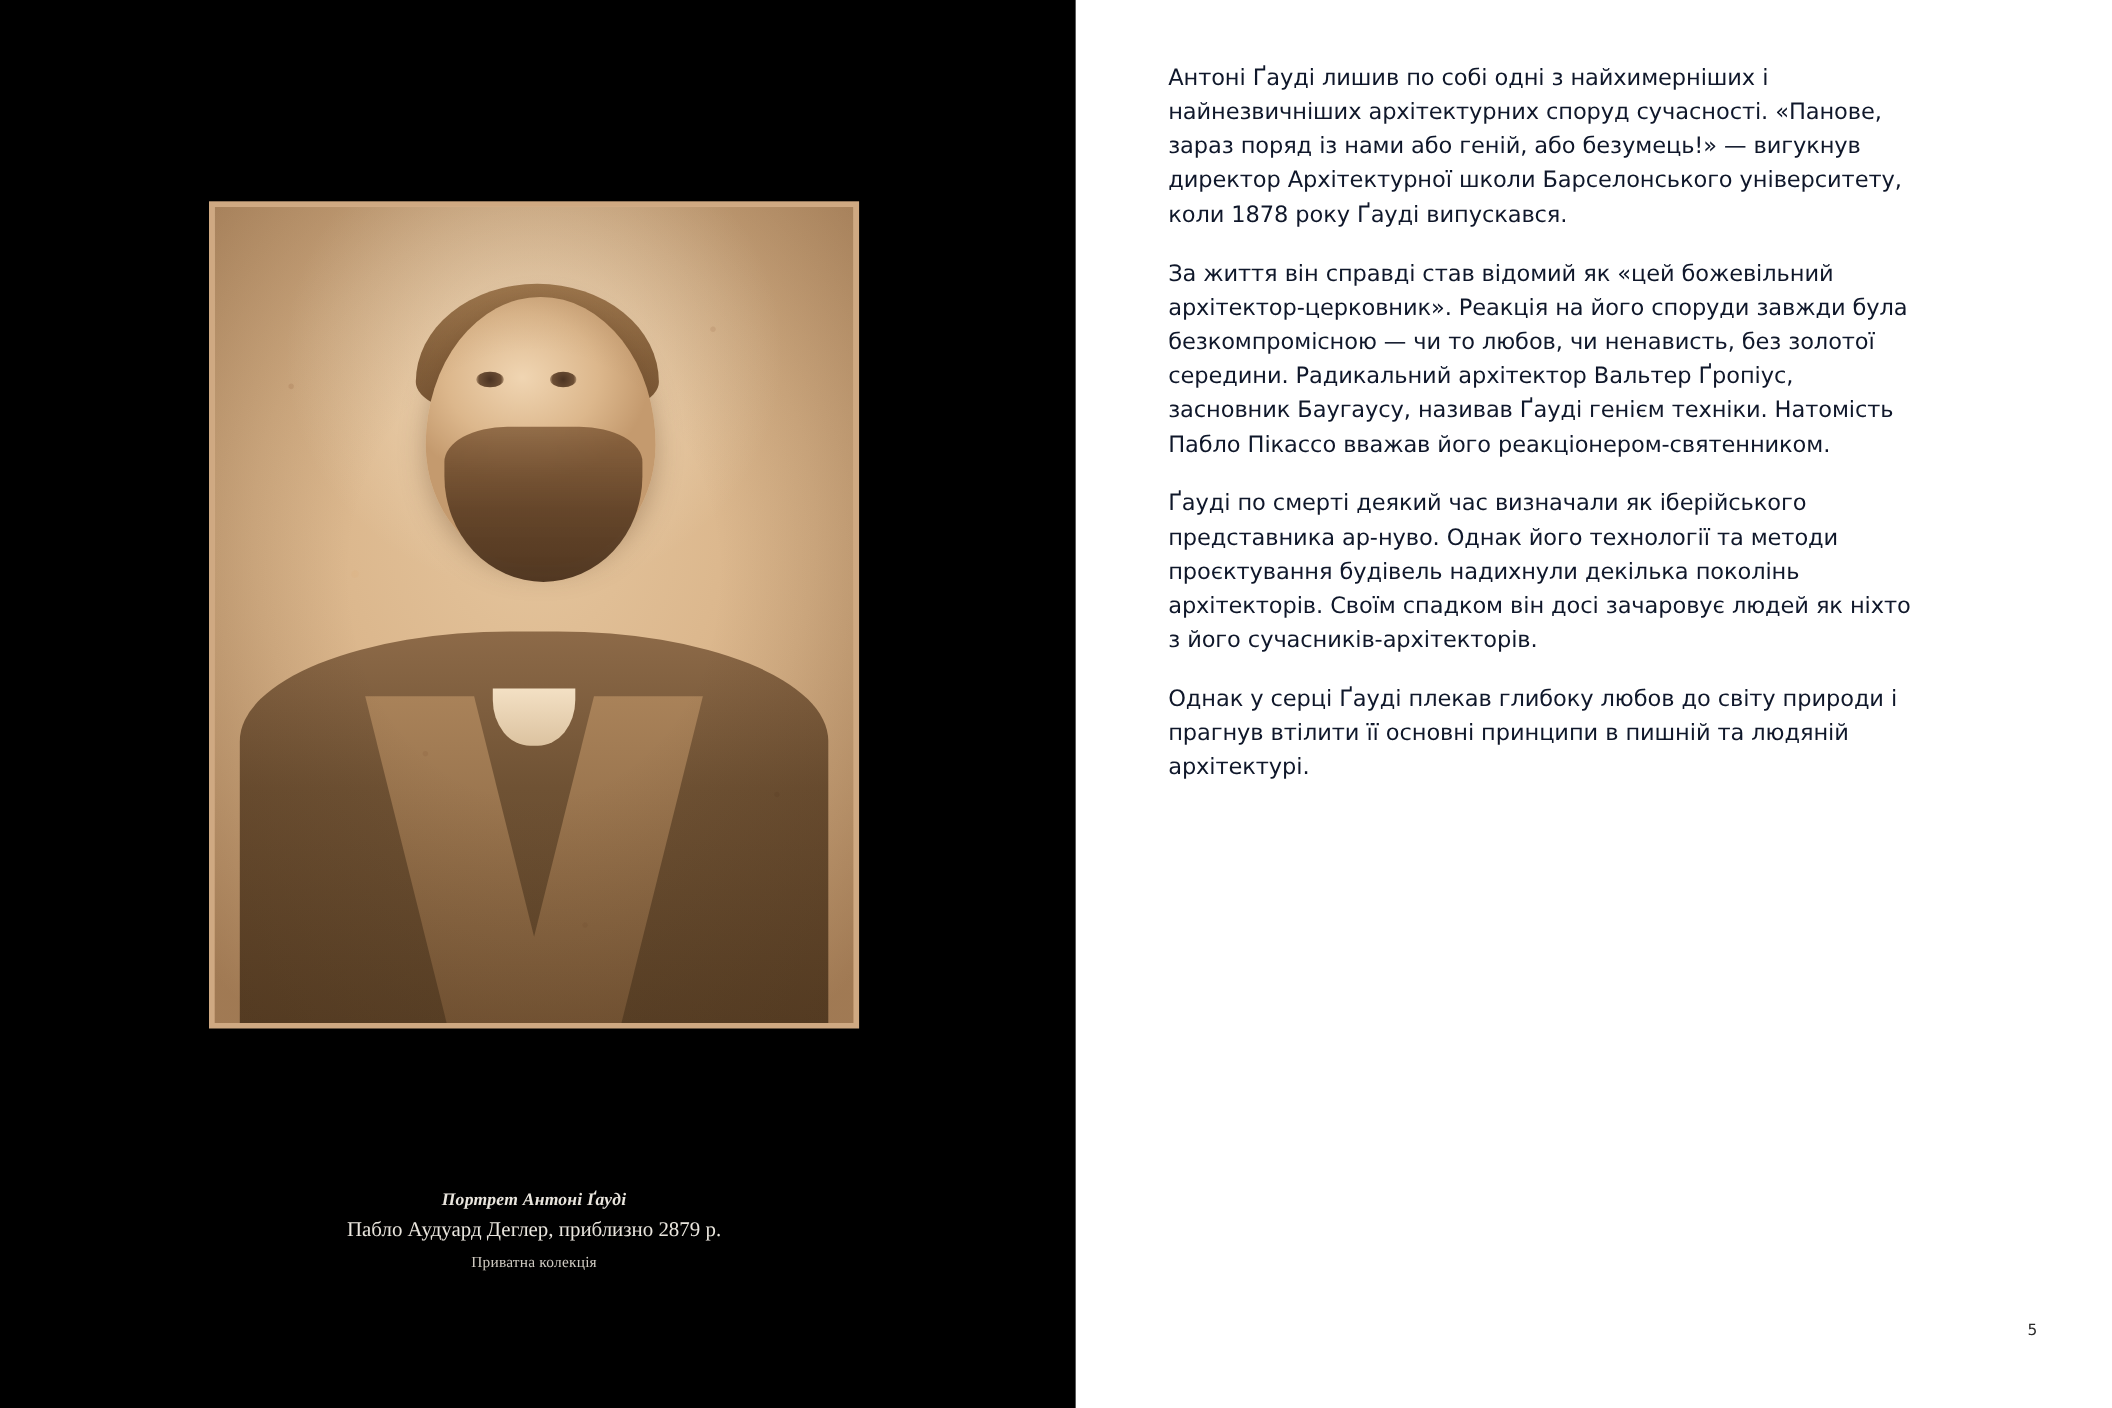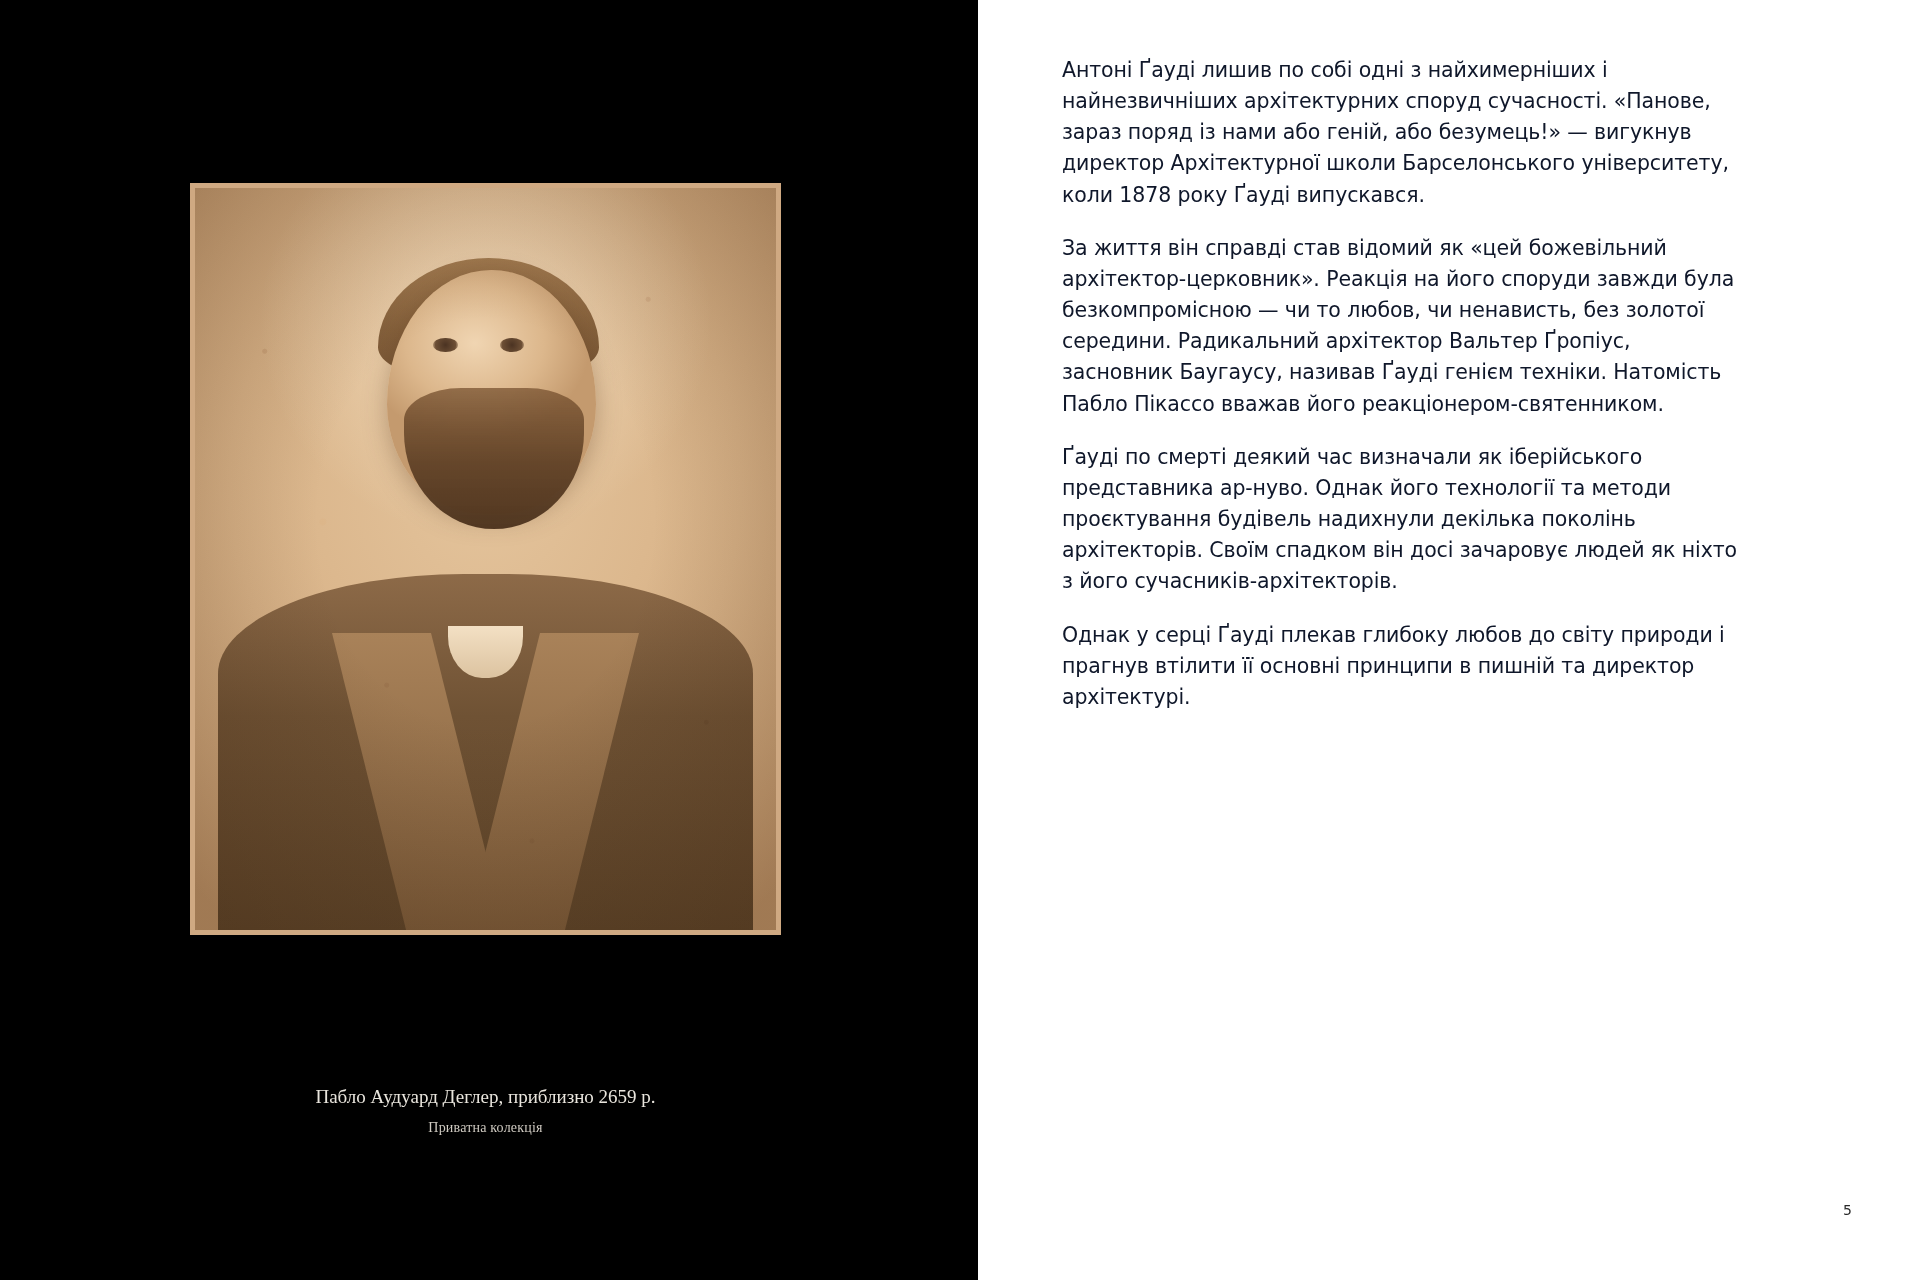--- a/index.html
+++ b/index.html
@@ -214,29 +214,30 @@
         <div class="head"></div>
         <div class="eye l"></div>
         <div class="eye r"></div>
         <div class="beard"></div>
         <div class="grain"></div>
         <div class="vignette"></div>
       </div>
     </div>
 
     <div class="caption">
-      <div class="cap-author">Пабло Аудуард Деглер, приблизно 2659 р.</div>
+      <div class="cap-title">Портрет Антоні Ґауді</div>
+      <div class="cap-author">Пабло Аудуард Деглер, приблизно 2879 р.</div>
       <div class="cap-source">Приватна колекція</div>
     </div>
 
   </div>
 
   <div class="page-right">
     <div class="body-col">
       <p>Антоні Ґауді лишив по собі одні з найхимерніших і найнезвичніших архітектурних споруд сучасності. «Панове, зараз поряд із нами або геній, або безумець!» — вигукнув директор Архітектурної школи Барселонського університету, коли 1878 року Ґауді випускався.</p>
       <p>За життя він справді став відомий як «цей божевільний архітектор-церковник». Реакція на його споруди завжди була безкомпромісною — чи то любов, чи ненависть, без золотої середини. Радикальний архітектор Вальтер Ґропіус, засновник Баугаусу, називав Ґауді генієм техніки. Натомість Пабло Пікассо вважав його реакціонером-святенником.</p>
       <p>Ґауді по смерті деякий час визначали як іберійського представника ар-нуво. Однак його технології та методи проєктування будівель надихнули декілька поколінь архітекторів. Своїм спадком він досі зачаровує людей як ніхто з його сучасників-архітекторів.</p>
-      <p>Однак у серці Ґауді плекав глибоку любов до світу природи і прагнув втілити її основні принципи в пишній та директор архітектурі.</p>
+      <p>Однак у серці Ґауді плекав глибоку любов до світу природи і прагнув втілити її основні принципи в пишній та людяній архітектурі.</p>
     </div>
     <div class="folio">5</div>
   </div>
 
 </div>
 
 </body></html>

